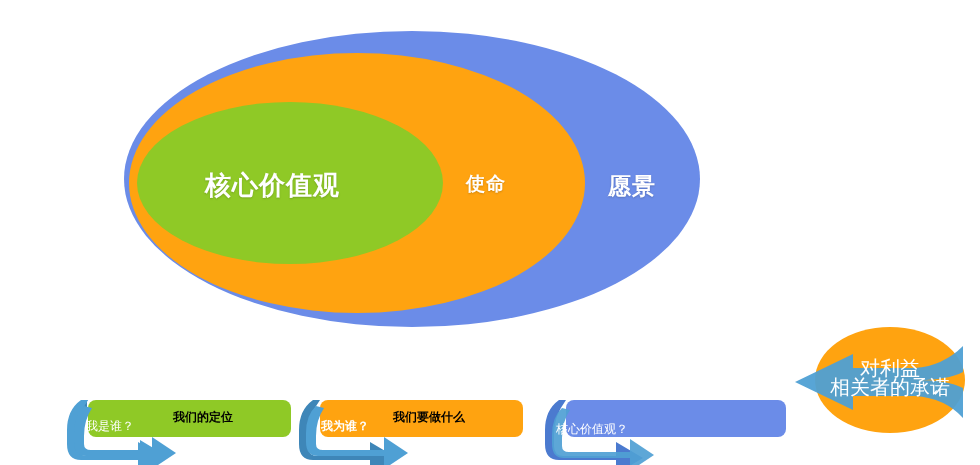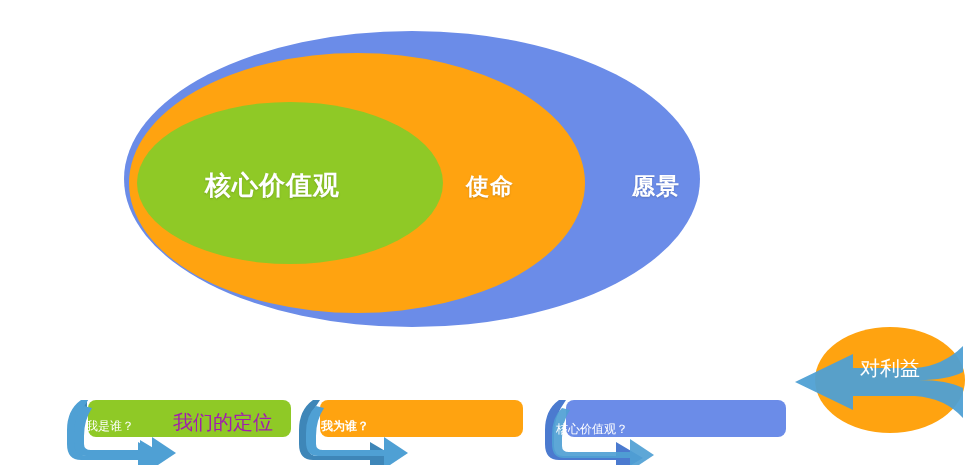--- a/index.html
+++ b/index.html
@@ -15,26 +15,26 @@
   
   .ell-label{
     position:absolute;
     color:#ffffff;
     font-weight:bold;
     letter-spacing:1px;
     white-space:nowrap;
     text-shadow:0 1px 2px rgba(0,0,0,.18);
   }
   #label-core{left:205px;top:140px;font-size:26px;}
-  #label-mission{left:466px;top:143px;font-size:23px;}
-  #label-vision{left:632px;top:143px;font-size:23px;}
+  #label-mission{left:466px;top:143px;font-size:19px;}
+  #label-vision{left:608px;top:143px;font-size:23px;}
 
   
   .callout-title{
-    position:absolute;color:#a21caf;font-size:20px;white-space:nowrap;
+    position:absolute;color:#000000;font-size:12px;white-space:nowrap;font-weight:bold;
   }
   .callout-question{
     position:absolute;color:#ffffff;font-size:12px;white-space:nowrap;
   }
   #title-1{left:173px;top:381px;}
   #q-1{left:86px;top:390px;}
   #title-2{left:393px;top:381px;}
   #q-2{left:321px;top:390px;font-weight:bold;}
   #title-3{left:637px;top:381px;}
   #q-3{left:556px;top:393px;}
@@ -163,21 +163,23 @@
                q-16 -8 -44 -8
                l0 0
                q28 0 44 -8
                Z" fill="#4FA0D4" opacity="0.95"></path>
     </g>
   </svg>
 
   <div class="callout-title" id="title-1">我们的定位</div>
   <div class="callout-question" id="q-1">我是谁？</div>
 
+  <div class="callout-title" id="title-2">我们要做什么</div>
   <div class="callout-question" id="q-2">我为谁？</div>
 
   <div class="callout-question" id="q-3">核心价值观？</div>
 
   <div id="title-4">
     <span>对利益</span>
+    <span>相关者的承诺</span>
   </div>
 
 </div>
 
 </body></html>

